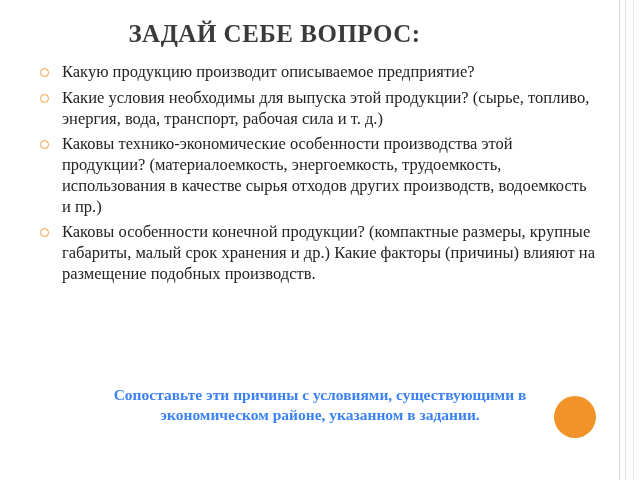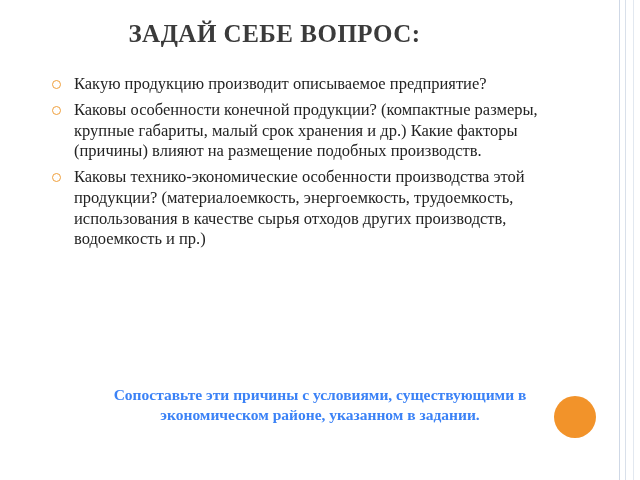--- a/index.html
+++ b/index.html
@@ -56,21 +56,21 @@
   }
 
   .content {
     position: absolute;
     left: 36px;
     top: 62px;
     width: 560px;
   }
   ul.bullets {
     list-style: none;
-    margin: 12px;
+    margin: 0;
     padding: 0;
   }
   ul.bullets > li {
     position: relative;
     padding-left: 26px;
     margin-bottom: 5px;
     font-size: 16.5px;
     line-height: 1.26;
     color: #232323;
     text-align: left;
@@ -122,25 +122,29 @@
   <div class="title">ЗАДАЙ СЕБЕ ВОПРОС:</div>
 
   <div class="content">
     <ul class="bullets">
       <li>
         <span class="marker"></span>
         <span>Какую продукцию производит описываемое предприятие?</span>
       </li>
       <li>
         <span class="marker"></span>
-        <span>Каковы особенности конечной продукции? (компактные размеры, крупные габариты, малый срок хранения и др.) Какие факторы (причины) влияют на размещение подобных производств.</span>
+        <span>Какие условия необходимы для выпуска этой продукции? (сырье, топливо, энергия, вода, транспорт, рабочая сила и т. д.)</span>
       </li>
       <li>
         <span class="marker"></span>
         <span>Каковы технико-экономические особенности производства этой продукции? (материалоемкость, энергоемкость, трудоемкость, использования в качестве сырья отходов других производств, водоемкость и пр.)</span>
+      </li>
+      <li>
+        <span class="marker"></span>
+        <span>Каковы особенности конечной продукции? (компактные размеры, крупные габариты, малый срок хранения и др.) Какие факторы (причины) влияют на размещение подобных производств.</span>
       </li>
     </ul>
   </div>
 
   <div class="closing">Сопоставьте эти причины с условиями, существующими в экономическом районе, указанном в задании.</div>
 
   <div class="orange-dot"></div>
 </div>
 
 </body></html>

